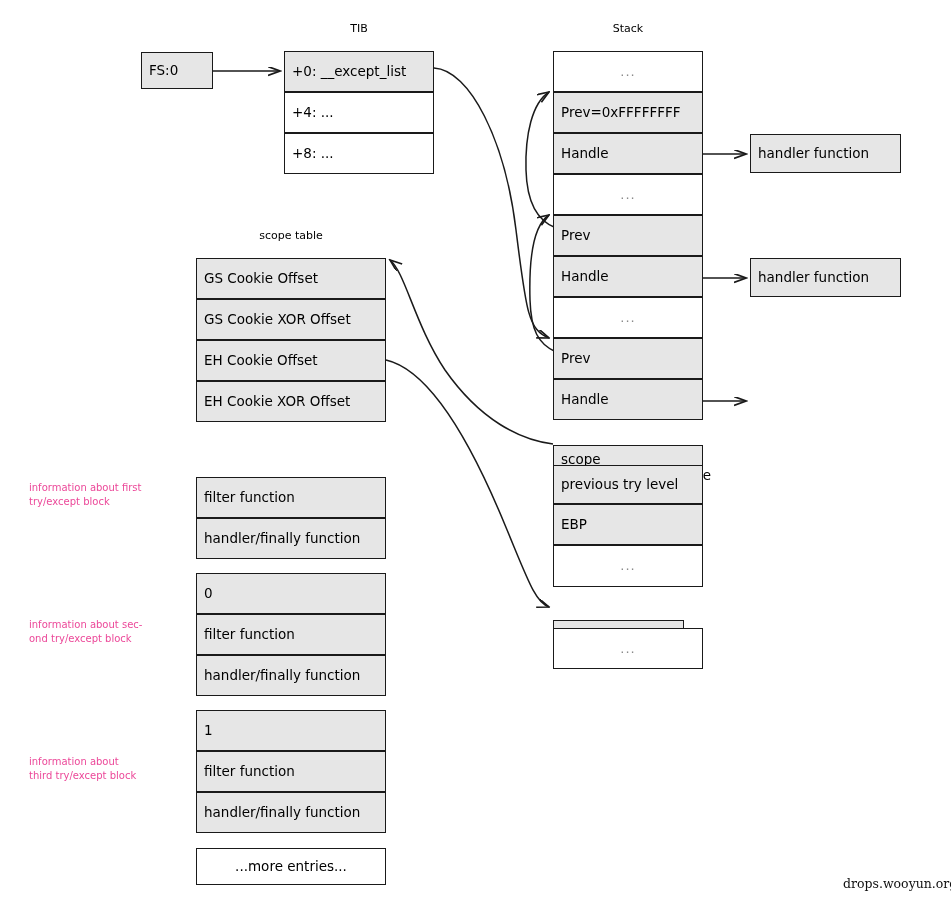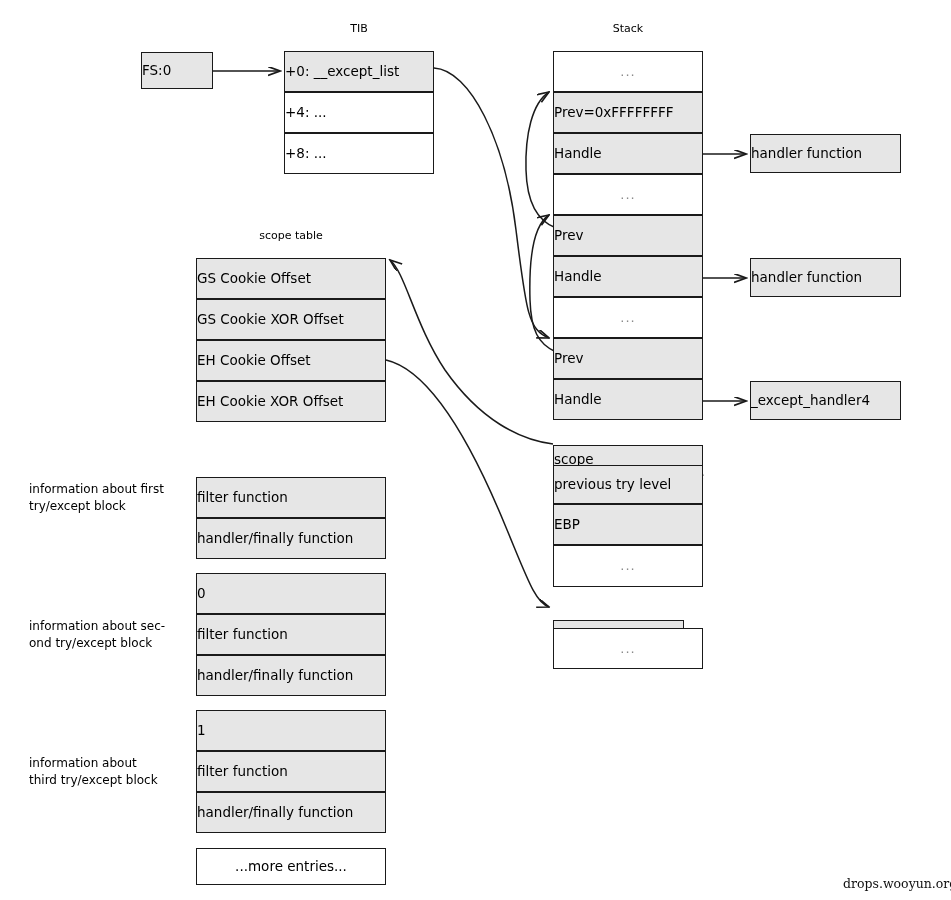--- a/index.html
+++ b/index.html
@@ -34,20 +34,21 @@
   }
   .box {
     position: absolute;
     box-sizing: border-box;
     border: 1.6px solid #1a1a1a;
     background: #e6e6e6;
     font-size: 13.5px;
     color: #000;
     display: flex;
     align-items: center;
+    padding-left: 7px;
     line-height: 1.18;
   }
   .box.white {
     background: #ffffff;
   }
   .box.center {
     justify-content: center;
     padding-left: 0;
   }
   .box.ellipsis {
@@ -58,22 +59,22 @@
   .box.two-line {
     align-items: center;
     margin-top: 25px;
   }
   .box.two-line span {
     display: block;
     white-space: pre-line;
   }
   .side-label {
     position: absolute;
-    font-size: 12px;
-    color: #000000;
+    font-size: 10px;
+    color: #ec4899;
     line-height: 1.42;
     white-space: pre-line;
   }
   .watermark {
     position: absolute;
     font-family: "DejaVu Serif", "Liberation Serif", serif;
     font-size: 12.5px;
     color: #111;
     white-space: nowrap;
   }
@@ -173,23 +174,20 @@
   <div class="box white center ellipsis" style="left:553px; top:628px; width:150px; height:41px;">
     <span>...</span>
   </div>
 
   <div class="box" style="left:750px; top:134px; width:151px; height:39px;">
     <span>handler function</span>
   </div>
   <div class="box" style="left:750px; top:258px; width:151px; height:39px;">
     <span>handler function</span>
   </div>
-  <div class="box" style="left:750px; top:381px; width:151px; height:39px;">
-    <span>_except_handler4</span>
-  </div>
 
   <div class="box" style="left:196px; top:258px; width:190px; height:41px;">
     <span>GS Cookie Offset</span>
   </div>
   <div class="box" style="left:196px; top:299px; width:190px; height:41px;">
     <span>GS Cookie XOR Offset</span>
   </div>
   <div class="box" style="left:196px; top:340px; width:190px; height:41px;">
     <span>EH Cookie Offset</span>
   </div>

